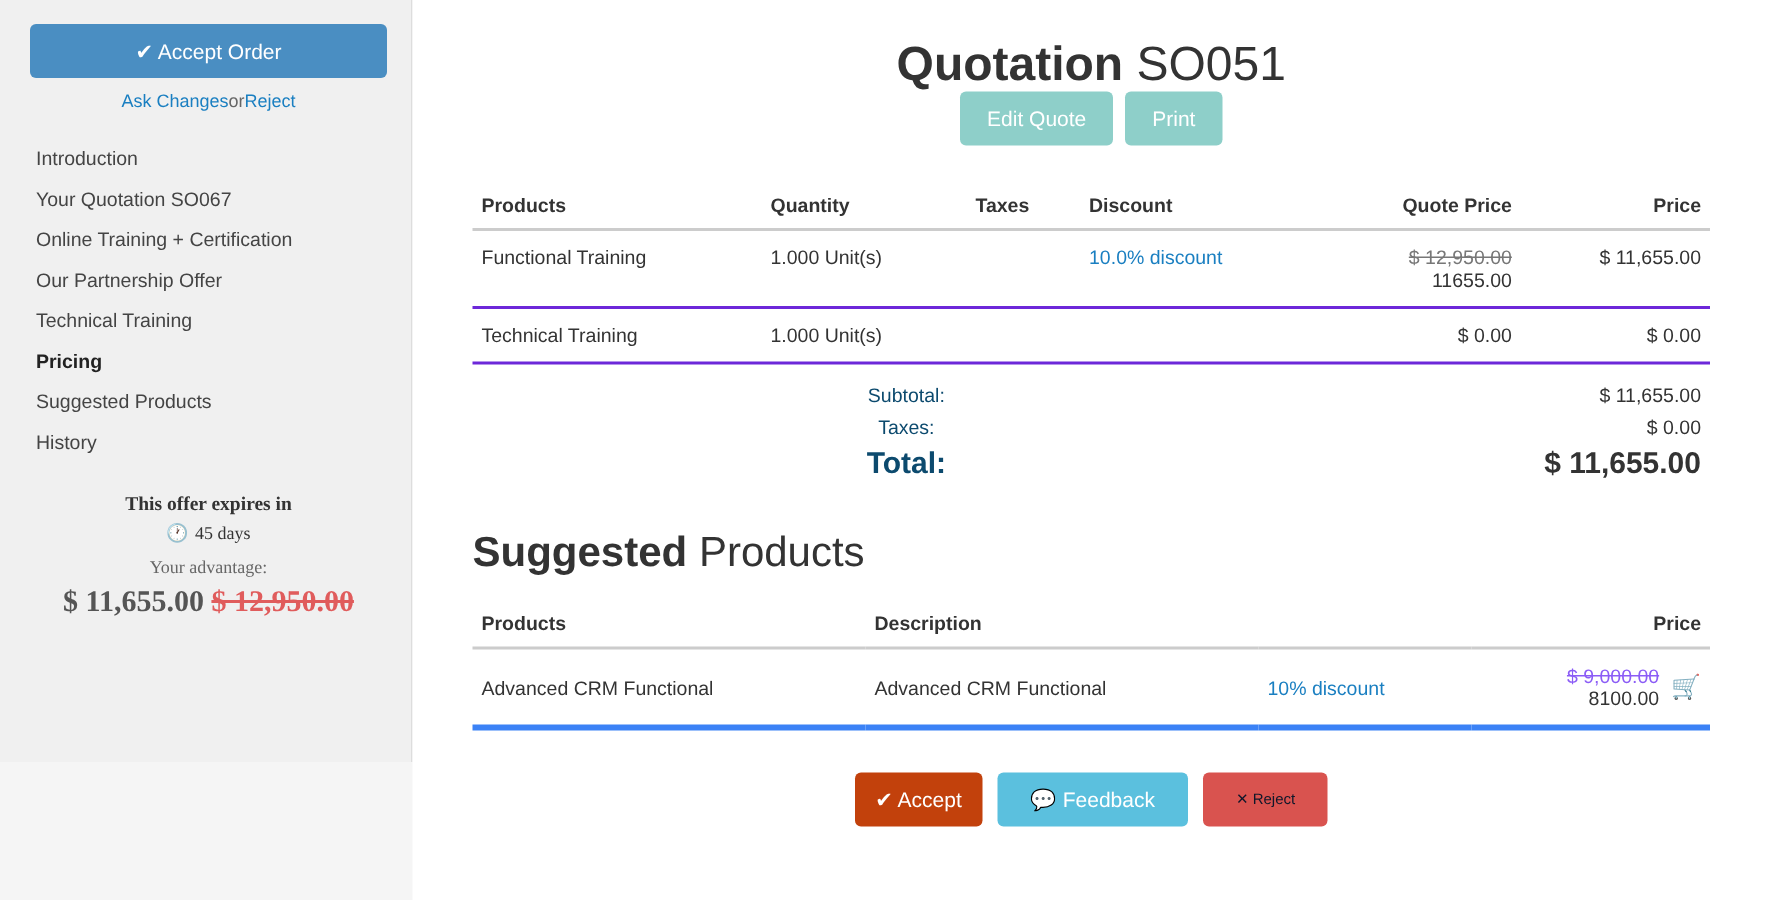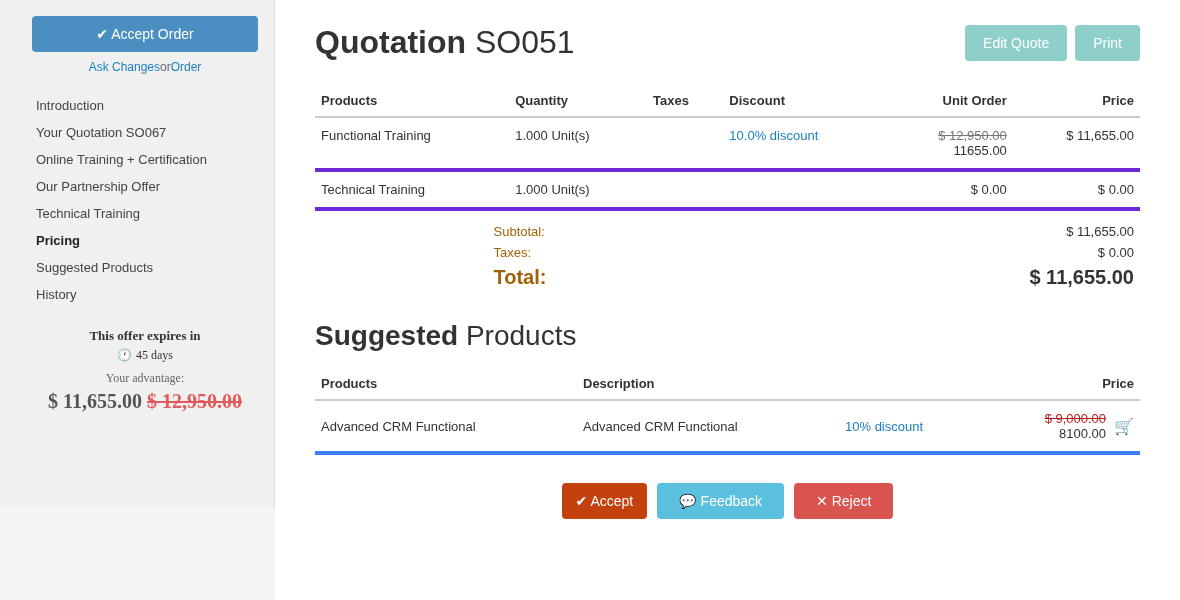--- a/index.html
+++ b/index.html
@@ -6,21 +6,21 @@
     body { font-family: Arial, sans-serif; font-size: 13px; background: #f5f5f5; color: #333; display: flex; height: 600px; width: 1180px; overflow: hidden; }
 
     
     #sidebar {
       width: 275px;
       min-width: 275px;
       background: #f0f0f0;
       border-right: 1px solid #ddd;
       display: flex;
       flex-direction: column;
-      padding: 16px 0 16px 16px;
+      padding: 16px 0 16px 4px;
       height: 508px;
       overflow-y: auto;
     }
     .accept-btn {
       background: #4a8ec2;
       color: #fff;
       border: none;
       border-radius: 4px;
       padding: 10px 20px;
       font-size: 14px;
@@ -70,20 +70,21 @@
       flex: 1;
       background: #fff;
       overflow-y: auto;
       padding: 24px 40px 30px 40px;
     }
     .main-header {
       display: flex;
       align-items: center;
       justify-content: space-between;
       margin-bottom: 24px;
+      flex-direction: column;
     }
     .main-title { font-size: 32px; font-weight: normal; }
     .main-title strong { font-weight: bold; }
     .header-buttons { display: flex; gap: 8px; }
     .btn-teal {
       background: #8ecfc9;
       color: #fff;
       border: none;
       border-radius: 4px;
       padding: 10px 18px;
@@ -97,32 +98,32 @@
       text-align: left;
       font-weight: bold;
       border-bottom: 2px solid #ccc;
       padding: 8px 6px;
       font-size: 13px;
       color: #333;
     }
     .products-table th.right { text-align: right; }
     .products-table td {
       padding: 10px 6px;
-      border-bottom: 4px solid #6d28d9;
+      border-bottom: 2px solid #6d28d9;
       font-size: 13px;
       vertical-align: top;
     }
     .products-table td.right { text-align: right; }
     .discount-blue { color: #1a7fc1; }
     .strikethrough { text-decoration: line-through; color: #777; }
 
     
     .summary-table { width: 100%; border-collapse: collapse; margin-bottom: 28px; }
     .summary-table td { padding: 3px 6px; font-size: 13px; }
-    .summary-table td.label { text-align: left; color: #a16207; }
+    .summary-table td.label { text-align: center; color: #0c4a6e; }
     .summary-table td.value { text-align: right; min-width: 100px; }
     .summary-table tr.total td { font-weight: bold; font-size: 20px; }
 
     
     .section-title { font-size: 28px; font-weight: normal; margin-bottom: 16px; }
     .section-title strong { font-weight: bold; }
     .suggested-table { width: 100%; border-collapse: collapse; }
     .suggested-table th {
       text-align: left;
       font-weight: bold;
@@ -132,21 +133,21 @@
     }
     .suggested-table th.right { text-align: right; }
     .suggested-table td {
       padding: 10px 6px;
       border-bottom: 4px solid #3b82f6;
       font-size: 13px;
       vertical-align: middle;
     }
     .suggested-table td.right { text-align: right; }
     .price-col { display: flex; align-items: center; justify-content: flex-end; gap: 8px; }
-    .old-red { color: #b91c1c; text-decoration: line-through; }
+    .old-red { color: #8b5cf6; text-decoration: line-through; }
     .cart-icon { color: #1a7fc1; font-size: 16px; cursor: pointer; }
 
     
     .bottom-buttons {
       display: flex;
       justify-content: center;
       gap: 10px;
       margin-top: 28px;
       padding-bottom: 10px;
     }
@@ -165,42 +166,42 @@
       color: #fff;
       border: none;
       border-radius: 4px;
       padding: 10px 22px;
       font-size: 14px;
       cursor: pointer;
       display: flex; align-items: center; gap: 6px; text-align: right;
     }
     .btn-red {
       background: #d9534f;
-      color: #ffffff;
+      color: #0f172a;
       border: none;
       border-radius: 4px;
       padding: 10px 22px;
-      font-size: 14px;
+      font-size: 10px;
       cursor: pointer;
       display: flex; align-items: center; gap: 6px; text-align: right;
     }
 
     
     ::-webkit-scrollbar { width: 6px; }
     ::-webkit-scrollbar-thumb { background: #ccc; border-radius: 3px; }
   </style>
 </head>
 <body>
 
 <div id="sidebar">
   <button class="accept-btn">✔ Accept Order</button>
   <div class="sidebar-links">
     <a>Ask Changes</a>
     <span>or</span>
-    <a>Order</a>
+    <a>Reject</a>
   </div>
   <ul class="sidebar-nav">
     <li>Introduction</li>
     <li>Your Quotation SO067</li>
     <li>Online Training + Certification</li>
     <li>Our Partnership Offer</li>
     <li>Technical Training</li>
     <li class="active">Pricing</li>
     <li>Suggested Products</li>
     <li>History</li>
@@ -231,21 +232,21 @@
     </div>
   </div>
 
   <table class="products-table">
     <thead>
       <tr>
         <th>Products</th>
         <th>Quantity</th>
         <th>Taxes</th>
         <th>Discount</th>
-        <th class="right">Unit Order</th>
+        <th class="right">Quote Price</th>
         <th class="right">Price</th>
       </tr>
     </thead>
     <tbody>
       <tr>
         <td>Functional Training</td>
         <td>1.000 Unit(s)</td>
         <td></td>
         <td class="discount-blue">10.0% discount</td>
         <td class="right">

